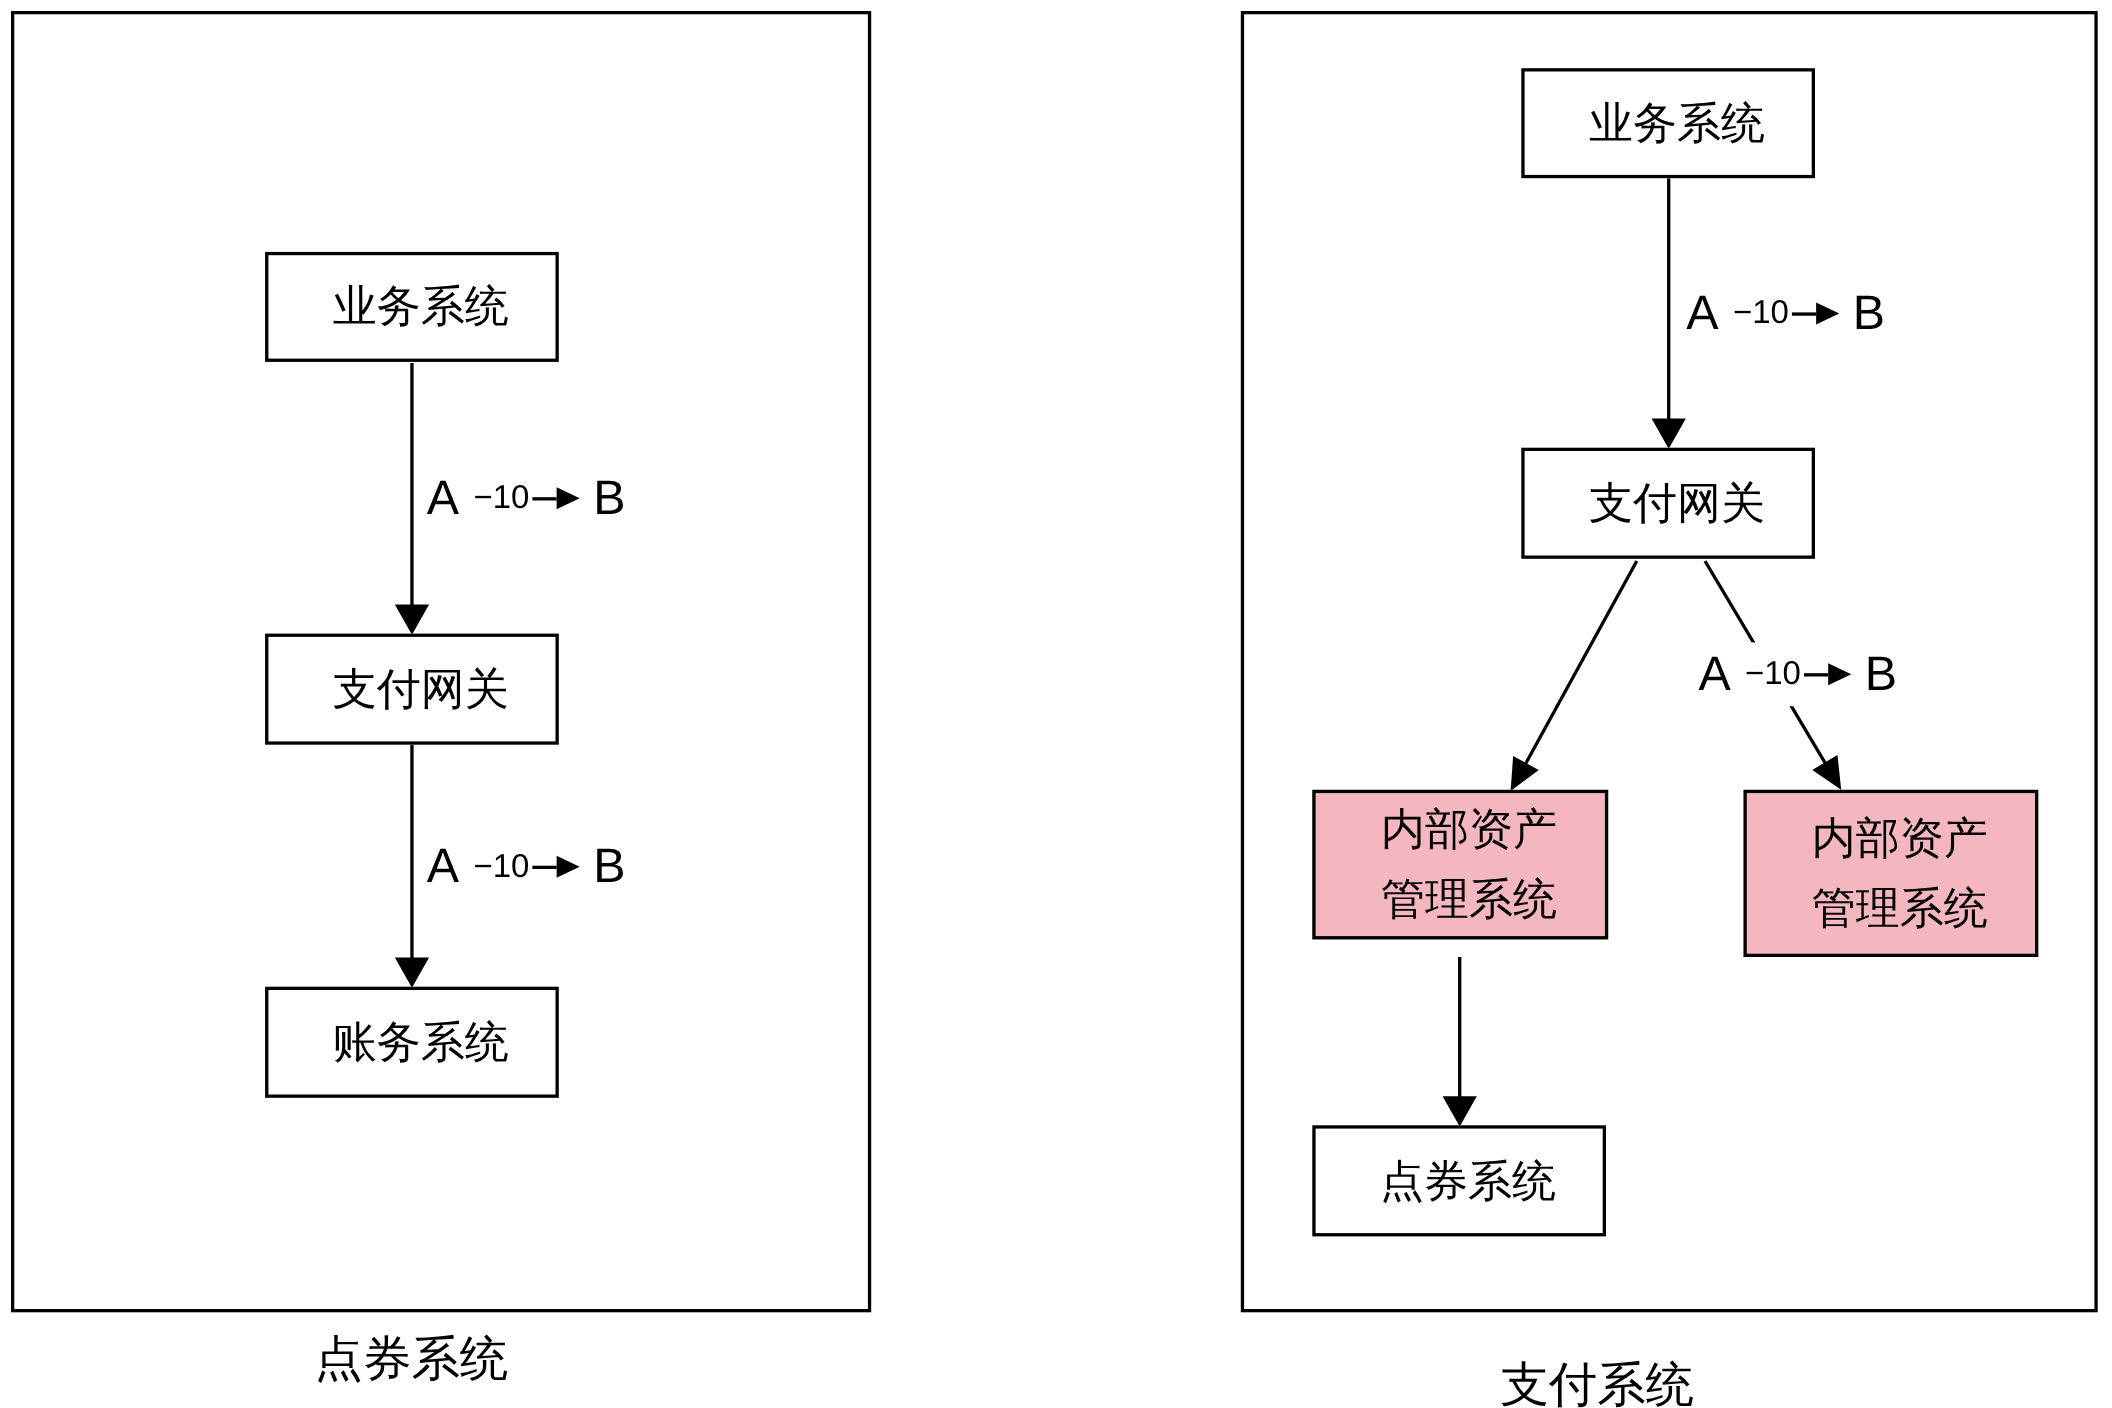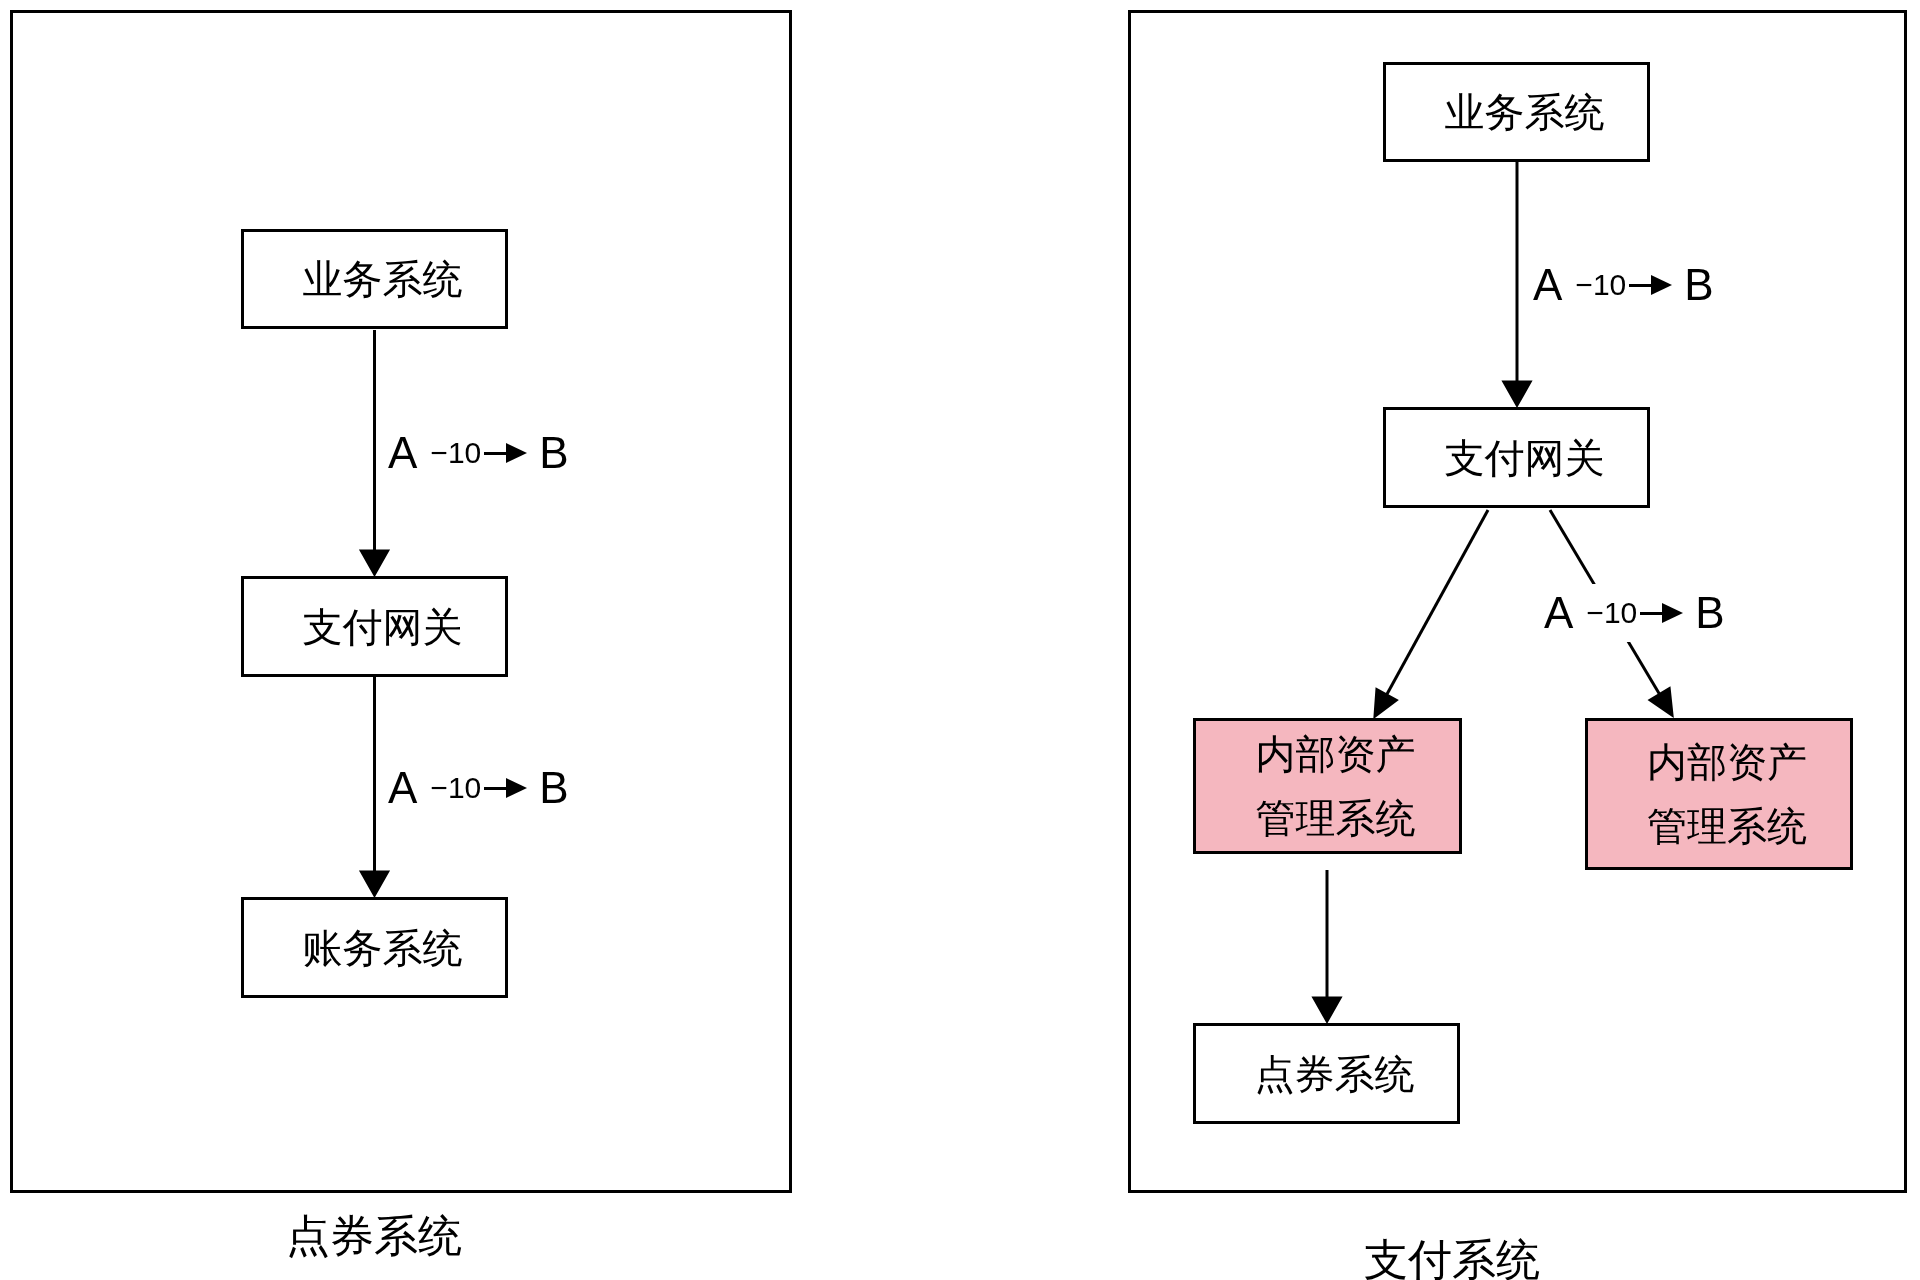--- a/index.html
+++ b/index.html
@@ -11,21 +11,21 @@
   .caption{position:absolute;width:400px;top:1210px;text-align:center;
            font-size:44px;line-height:52px;z-index:3;}
   #left-caption{left:174px;}
   #right-caption{left:1252px;margin-top:24px;}
   .node{position:absolute;box-sizing:border-box;border:3px solid #000;background:#fff;
         display:flex;align-items:center;justify-content:center;text-align:center;
         font-size:40px;line-height:1.6;z-index:2;padding-left:16px;}
   .node.pink{background:var(--pink,#f5b7bf);}
   #l-biz   {left:241px;top:229px;width:267px;height:100px;}
   #l-gw    {left:241px;top:576px;width:267px;height:101px;}
-  #l-acct  {left:241px;top:897px;width:267px;height:101px;}
+  #l-acct  {left:241px;top:897px;width:267px;height:101px;font-family:Liberation Serif, serif;}
   #r-biz   {left:1383px;top:62px;width:267px;height:100px;}
   #r-gw    {left:1383px;top:407px;width:267px;height:101px;}
   #r-int   {left:1193px;top:718px;width:269px;height:136px;}
   #r-ext   {left:1585px;top:718px;width:268px;height:152px;}
   #r-points{left:1193px;top:1023px;width:267px;height:101px;}
   .edge-label{position:absolute;height:58px;display:flex;align-items:center;
               background:#fff;padding:0 6px;z-index:3;}
   #ll-1{left:382px;top:424px;}
   #ll-2{left:382px;top:759px;}
   #rl-1{left:1527px;top:256px;}

